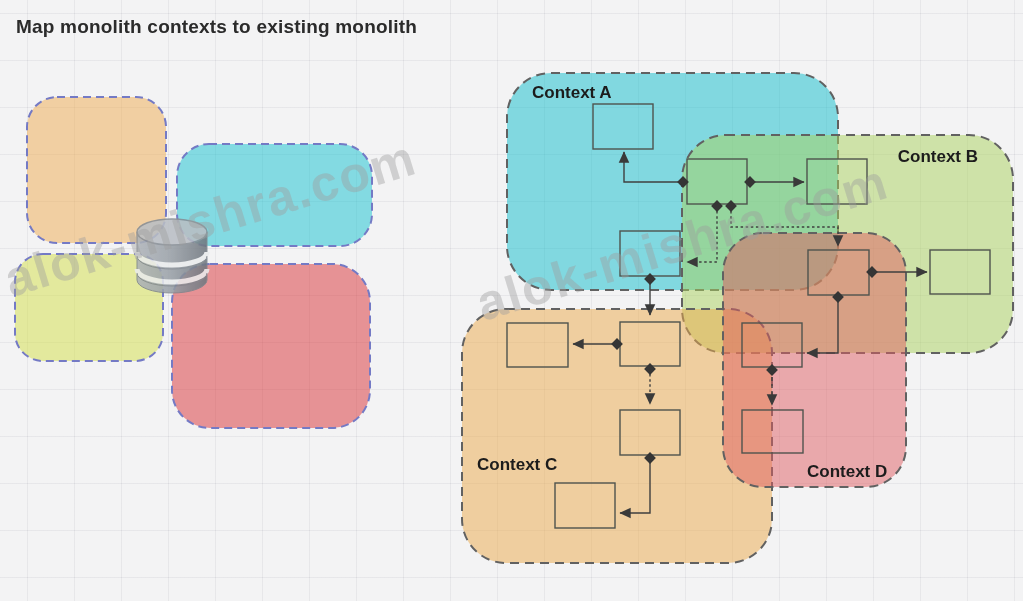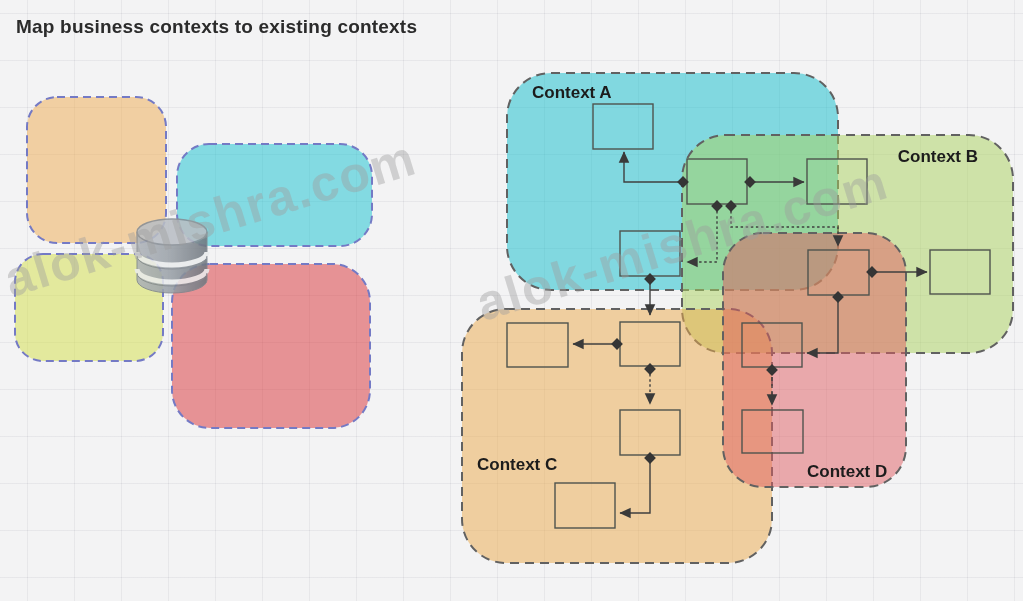--- a/index.html
+++ b/index.html
@@ -34,21 +34,21 @@
     font-size:50px;letter-spacing:2px;
     color:rgba(158,158,158,0.42);
     transform:rotate(-17deg);transform-origin:0 50%;
   }
 </style>
 </head>
 <body>
 
 <div id="canvas">
 
-  <div id="title">Map business contexts to existing contexts</div>
+  <div id="title">Map monolith contexts to existing monolith</div>
 
   <svg width="1023" height="601" viewBox="0 0 1023 601">
     <defs>
       <marker id="arr" viewBox="0 0 10 10" refX="9" refY="5" markerWidth="9" markerHeight="9" orient="auto">
         <path d="M0.5,0.8 L9.5,5 L0.5,9.2 z" fill="#3a3a3a"></path>
       </marker>
       <marker id="dia" viewBox="0 0 10 10" refX="5" refY="5" markerWidth="10" markerHeight="10" orient="auto">
         <path d="M5,0.8 L9.2,5 L5,9.2 L0.8,5 z" fill="#353535"></path>
       </marker>
       <linearGradient id="cyl" x1="0" y1="0" x2="1" y2="0">

